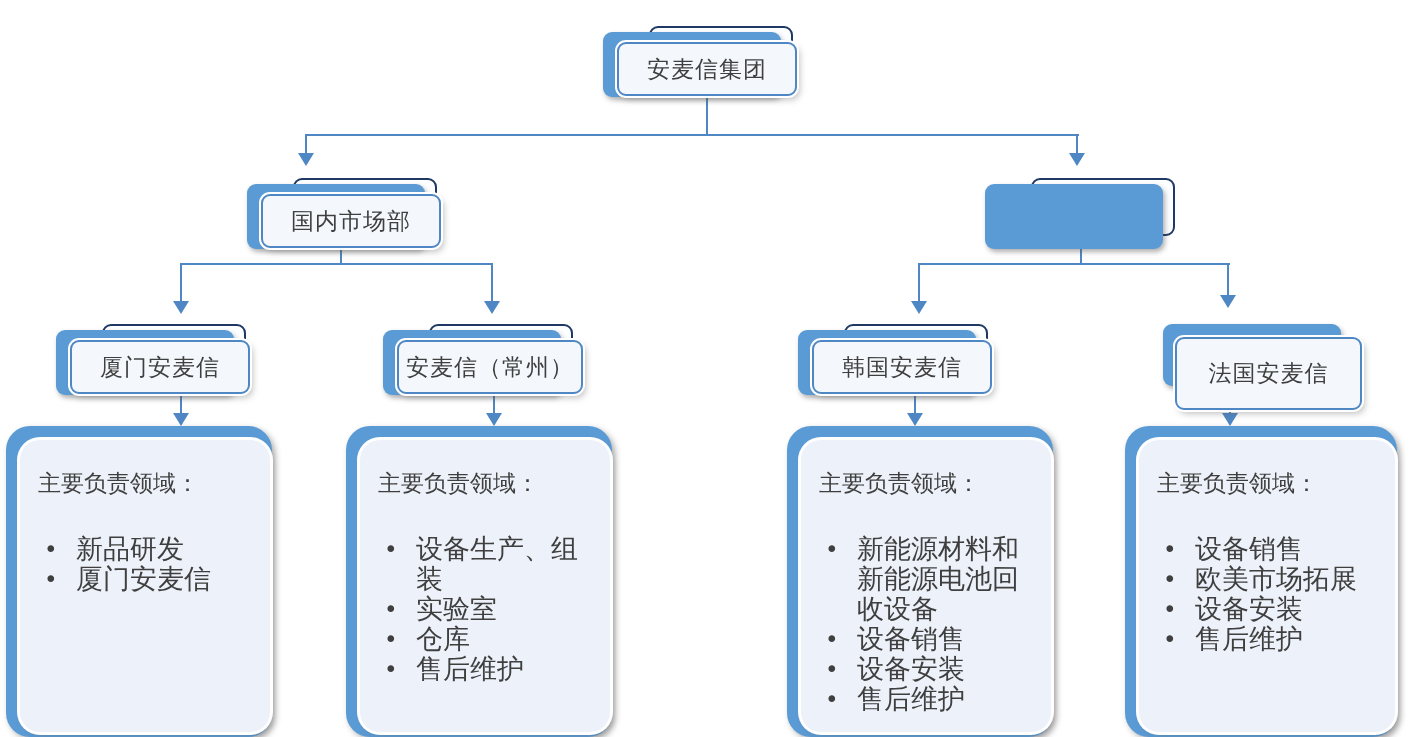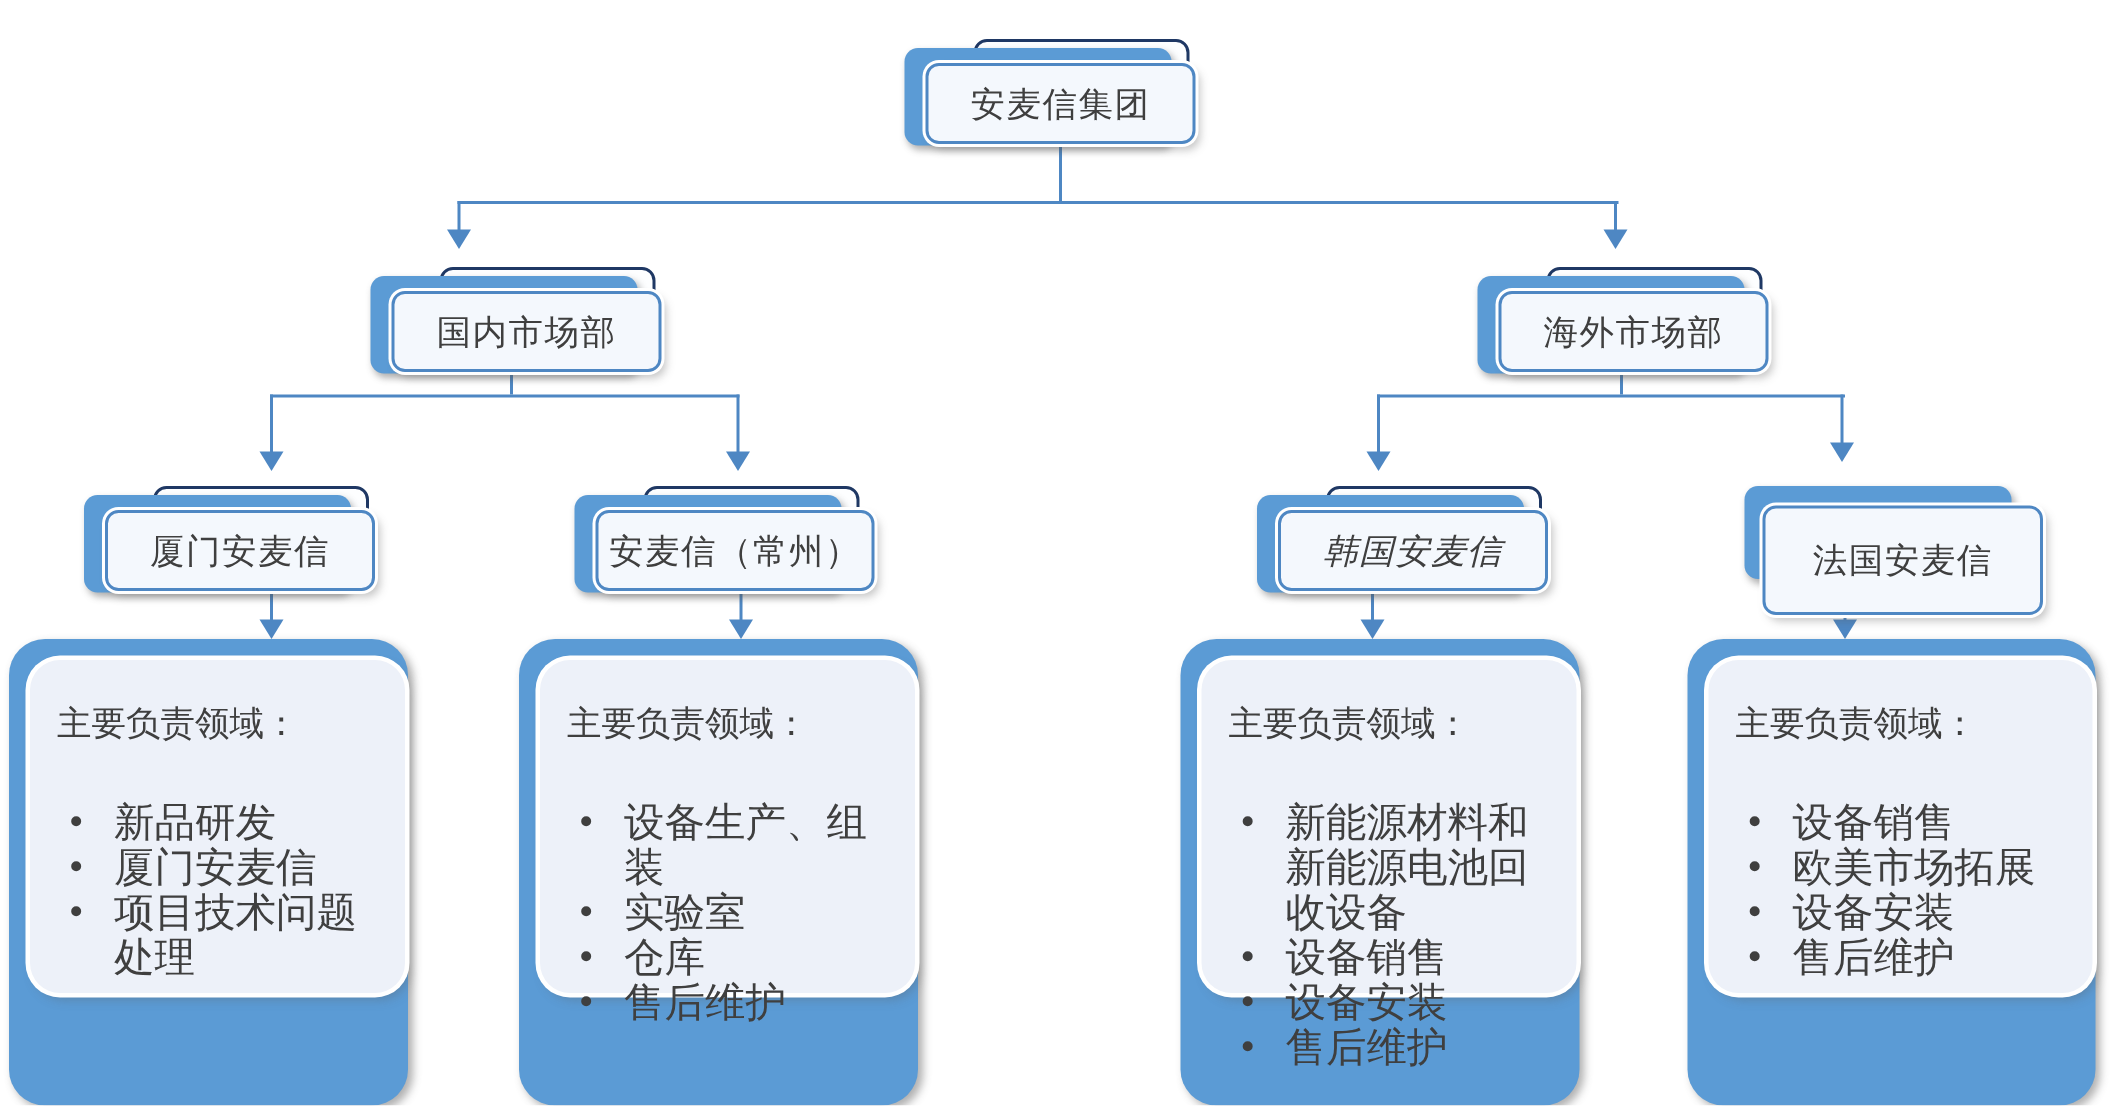--- a/index.html
+++ b/index.html
@@ -21,21 +21,21 @@
   
   .tbox.tall{height:92px;}
   .tbox.tall .t-blue{top:0;height:62px;}
   .tbox.tall .t-front{left:12px;top:13px;width:183px;height:69px;}
 
   
   .dbox{position:absolute;width:280px;height:311px;}
   .d-blue{position:absolute;left:0;top:0;width:266px;height:311px;
           background:#5b9bd5;border-radius:24px;z-index:1;
           box-shadow:3px 3px 6px rgba(80,80,80,0.45);}
-  .d-panel{position:absolute;left:14px;top:14px;width:250px;height:222px;
+  .d-panel{position:absolute;left:14px;top:14px;width:250px;height:292px;
            background:#edf1f9;border-radius:20px;z-index:2;
            box-shadow:0 0 0 3px #ffffff,3px 4px 7px rgba(90,90,90,0.35);
            box-sizing:border-box;padding:28px 10px 0 18px;}
   .d-header{font-size:23px;line-height:30px;}
   .d-list{list-style:none;margin:36px 0 0 0;padding:0;font-size:27px;line-height:30px;}
   .d-list li{position:relative;padding-left:38px;margin:0;}
   .d-list li::before{content:"\2022";position:absolute;left:6px;top:0;
                      font-size:23px;color:#3f3f3f;}
 
   
@@ -90,40 +90,37 @@
   <div class="tbox" style="left:247px;top:162px;">
     <div class="t-back"></div>
     <div class="t-blue"></div>
     <div class="t-front">
       <span>国内市场部</span>
     </div>
   </div>
   <div class="tbox" style="left:985px;top:162px;">
     <div class="t-back"></div>
     <div class="t-blue"></div>
-    <div class="t-front">
-      <span>海外市场部</span>
-    </div>
   </div>
 
   <div class="tbox" style="left:56px;top:308px;">
     <div class="t-back"></div>
     <div class="t-blue"></div>
     <div class="t-front">
       <span>厦门安麦信</span>
     </div>
   </div>
   <div class="tbox" style="left:383px;top:308px;width:196px;">
     <div class="t-back"></div>
     <div class="t-blue"></div>
     <div class="t-front" style="width:182px;">
       <span>安麦信（常州）</span>
     </div>
   </div>
-  <div class="tbox" style="left:838px;top:308px;font-style:italic;">
+  <div class="tbox" style="left:798px;top:308px;">
     <div class="t-back"></div>
     <div class="t-blue"></div>
     <div class="t-front">
       <span>韩国安麦信</span>
     </div>
   </div>
   <div class="tbox tall" style="left:1163px;top:308px;">
 
     <div class="t-blue"></div>
     <div class="t-front">
@@ -131,21 +128,20 @@
     </div>
   </div>
 
   <div class="dbox" style="left:6px;top:426px;">
     <div class="d-blue"></div>
     <div class="d-panel">
       <div class="d-header">主要负责领域：</div>
       <ul class="d-list">
           <li>新品研发</li>
           <li>厦门安麦信</li>
-          <li>项目技术问题处理</li>
         </ul>
     </div>
   </div>
   <div class="dbox" style="left:346px;top:426px;">
     <div class="d-blue"></div>
     <div class="d-panel">
       <div class="d-header">主要负责领域：</div>
       <ul class="d-list">
           <li>设备生产、组装</li>
           <li>实验室</li>

